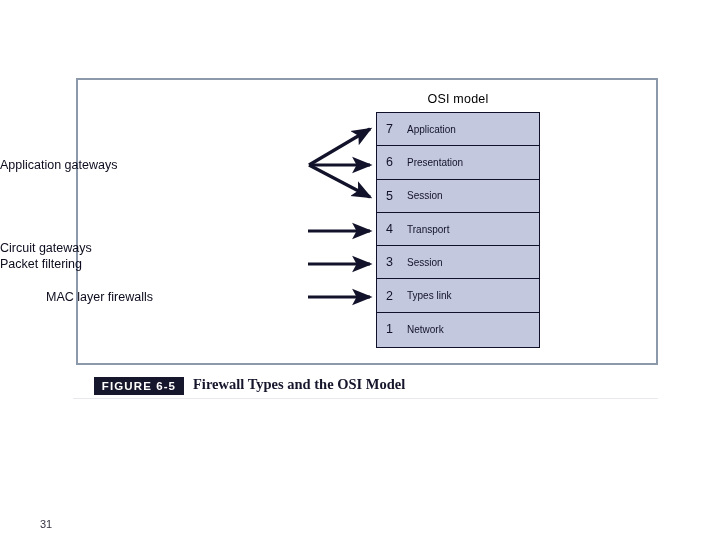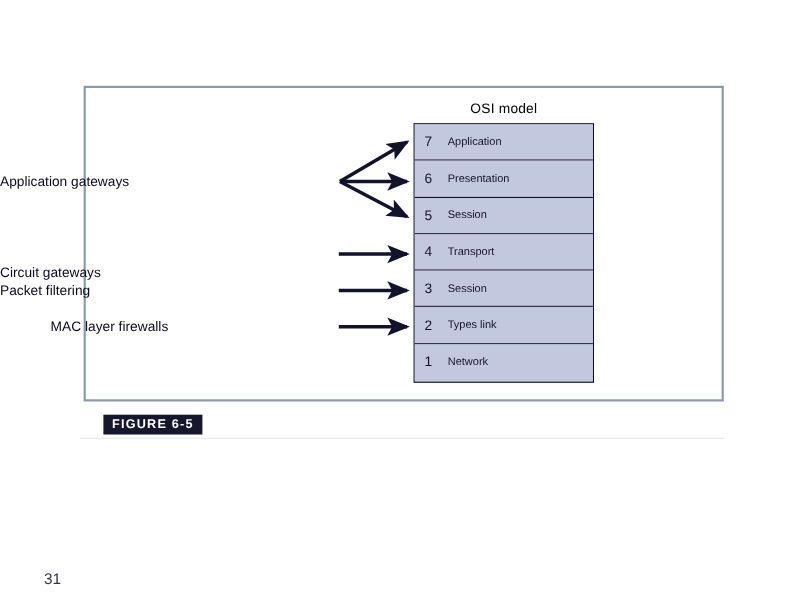--- a/index.html
+++ b/index.html
@@ -138,21 +138,21 @@
     width: 585px;
     height: 1px;
     background: #e8e8ee;
   }
 
   
   #page-number {
     position: absolute;
     left: 40px;
     top: 518px;
-    font-size: 14px;
+    font-size: 11px;
     color: #333344;
   }
 </style>
 </head>
 <body>
 
 <div id="figure-frame"></div>
 
 <div id="osi-title">OSI model</div>
 
@@ -221,16 +221,17 @@
     <path d="M308,264 L370,264" stroke="#12122b" stroke-width="3.2" fill="none" marker-end="url(#ah)"></path>
   </g>
 
   <g>
     <path d="M308,297 L370,297" stroke="#12122b" stroke-width="3.2" fill="none" marker-end="url(#ah)"></path>
   </g>
 </svg>
 
 <div id="caption-bar">
   <div id="caption-badge">FIGURE 6-5</div>
+  <div id="caption-text">Firewall Types and the OSI Model</div>
 </div>
 <div id="caption-rule"></div>
 
 <div id="page-number">31</div>
 
 </body></html>

